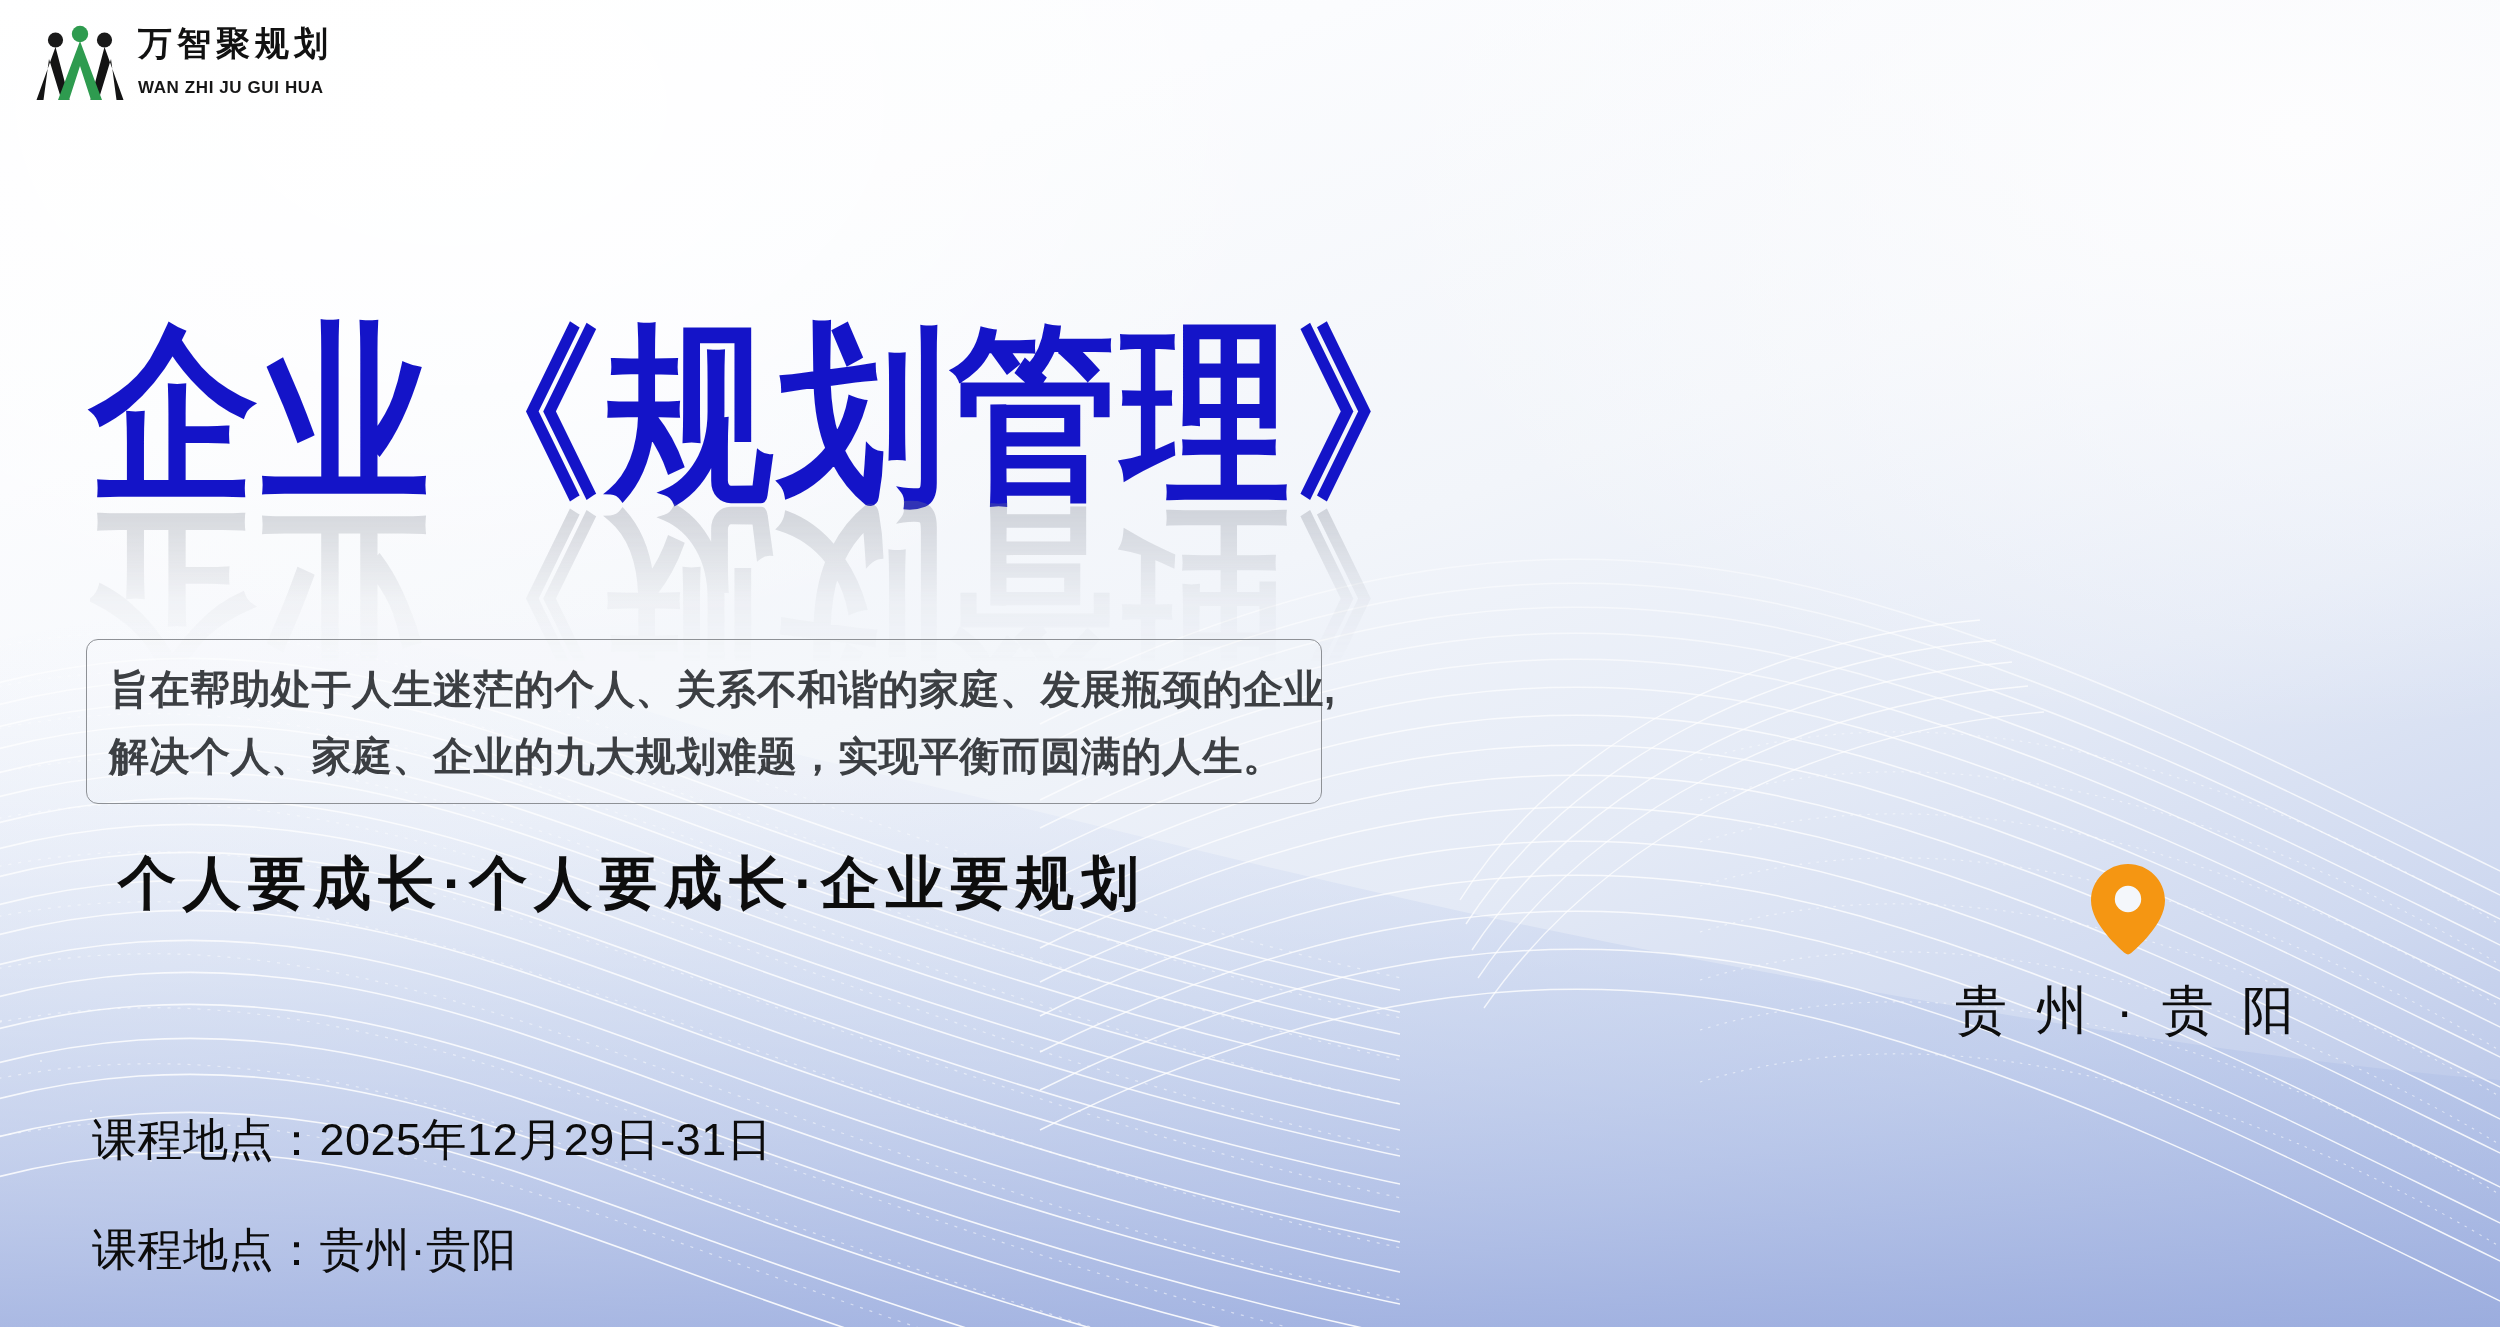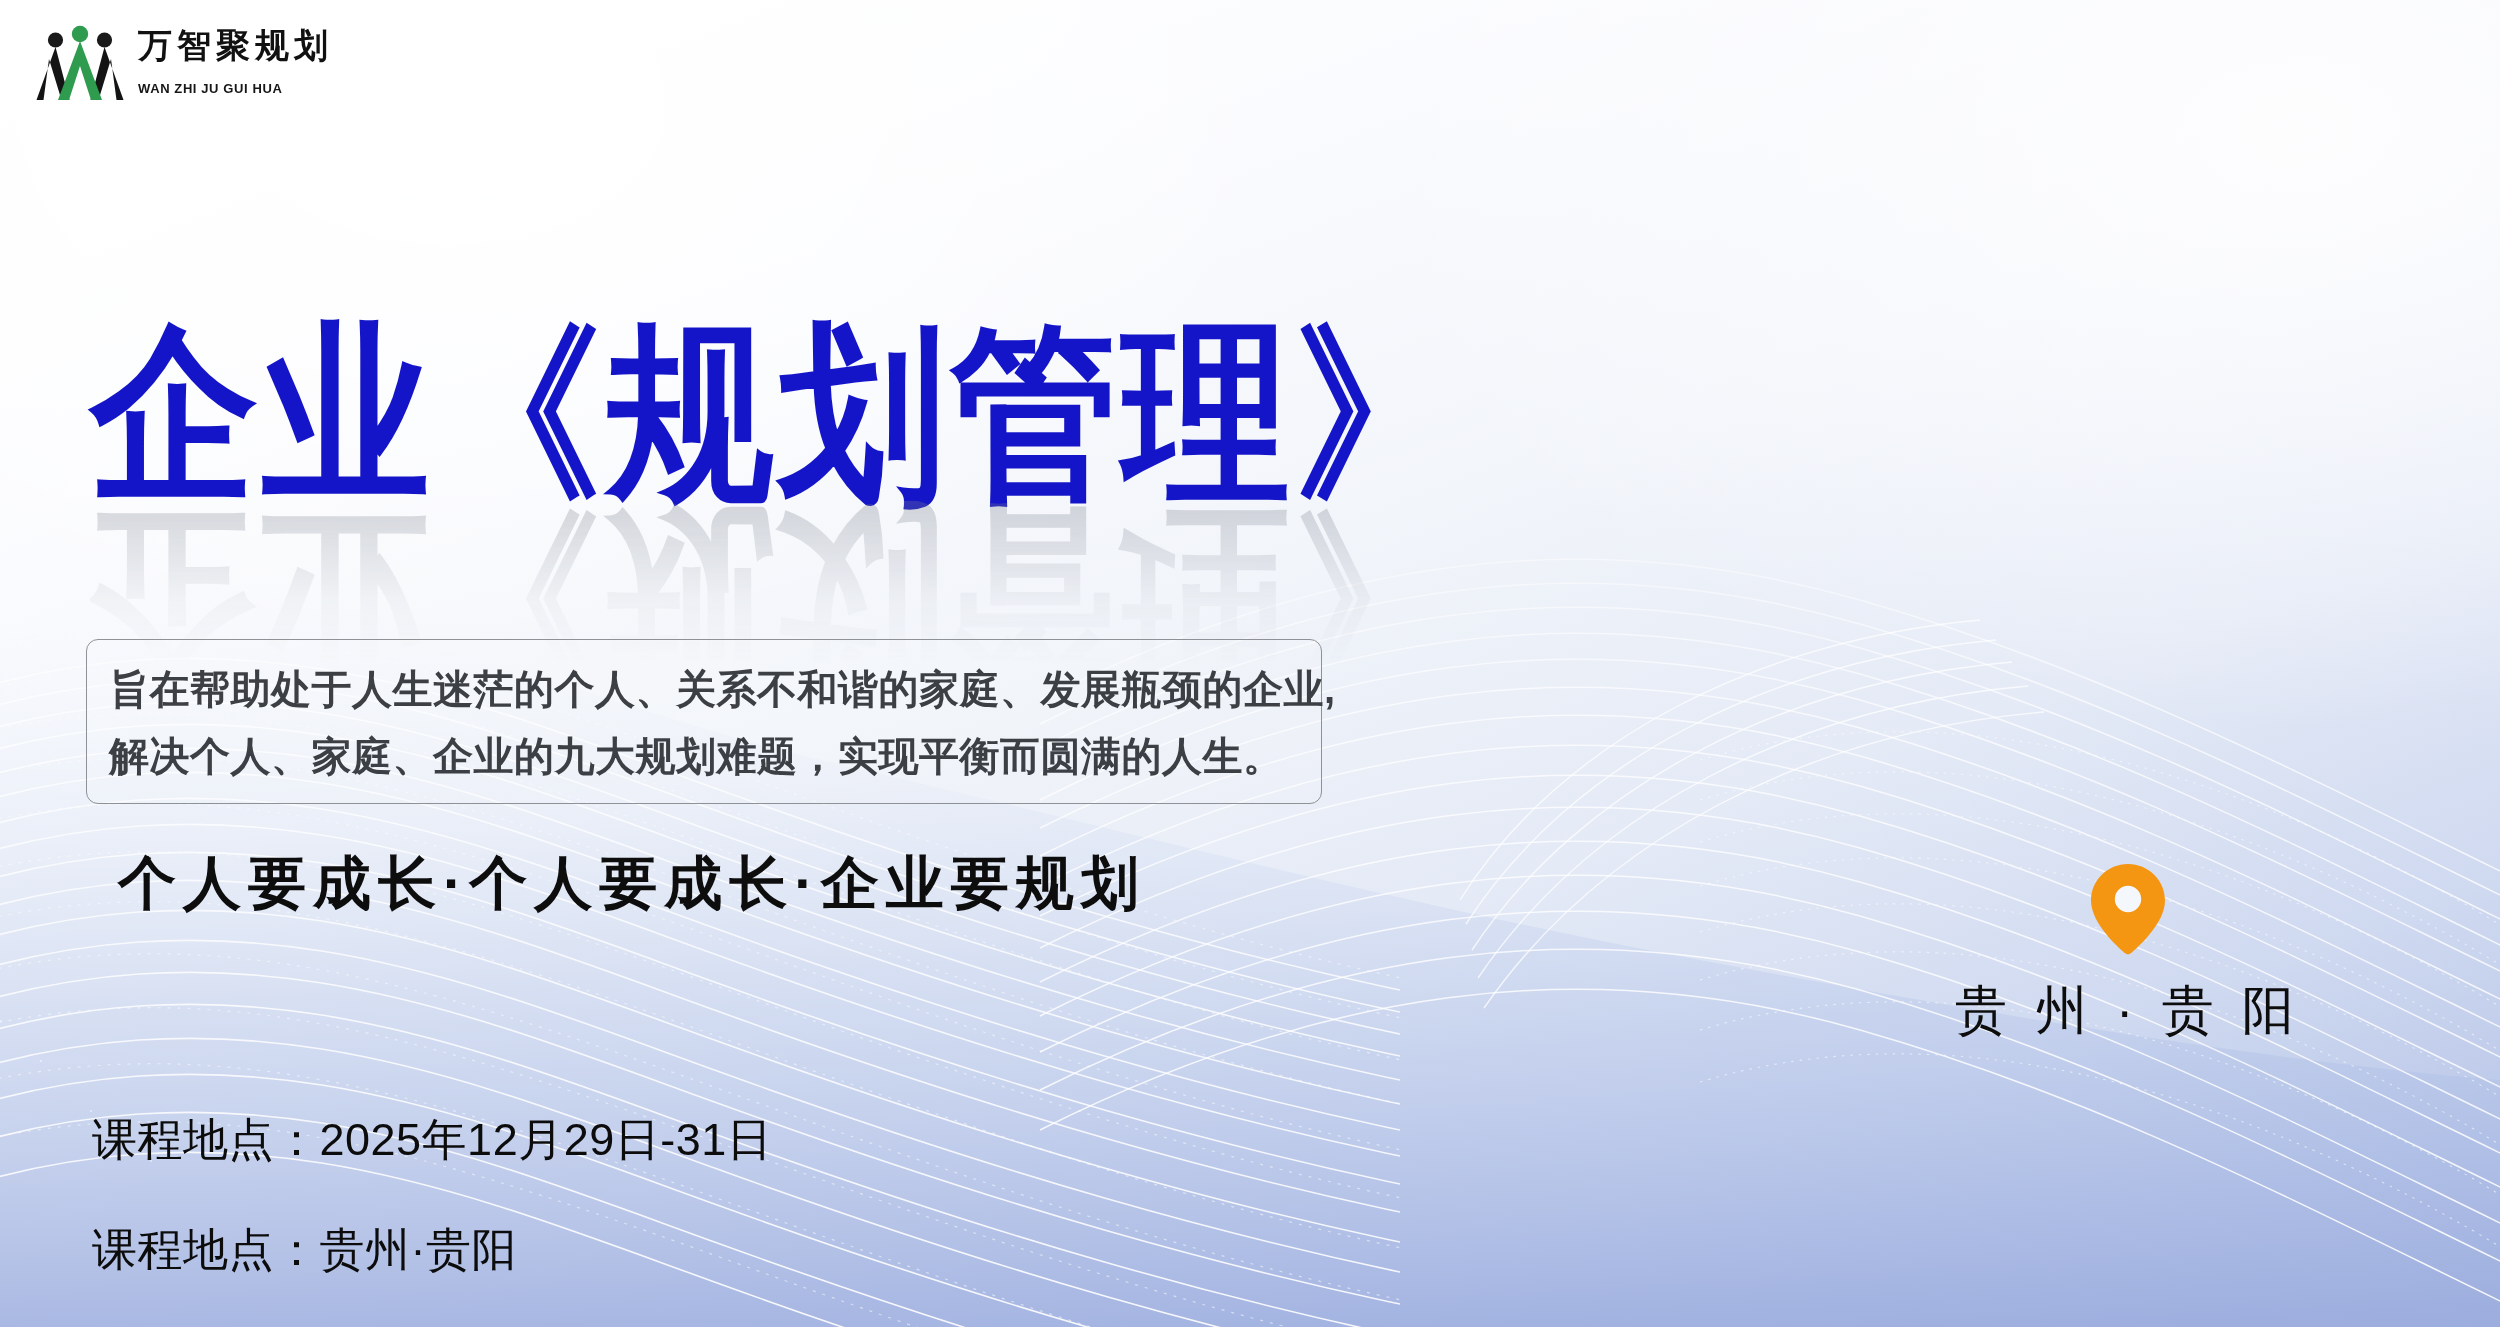--- a/index.html
+++ b/index.html
@@ -30,21 +30,21 @@
   }
   #logo-mark { width:88px; height:92px; flex:none; }
   #logo-text { display:flex; flex-direction:column; justify-content:center; padding-top:4px;}
   #logo-cn {
     font-family:"Liberation Serif","DejaVu Serif",serif;
     font-size:34px; font-weight:700; color:#111;
     letter-spacing:5px; line-height:1.08;
   }
   #logo-py {
     font-family:"Liberation Sans","DejaVu Sans",sans-serif;
-    font-size:13px; font-weight:700; color:#161616;
+    font-size:17px; font-weight:700; color:#161616;
     letter-spacing:0.6px; margin-top:16px;
   }
 
   
   #title-wrap { position:absolute; left:90px; top:318px; z-index:30; }
   #main-title {
     font-family:"Liberation Sans","DejaVu Sans",sans-serif;
     font-size:168px; font-weight:700; color:#1414C8;
     letter-spacing:4px; line-height:1.0; white-space:nowrap;
     transform:scaleY(1.14); transform-origin:left top;

